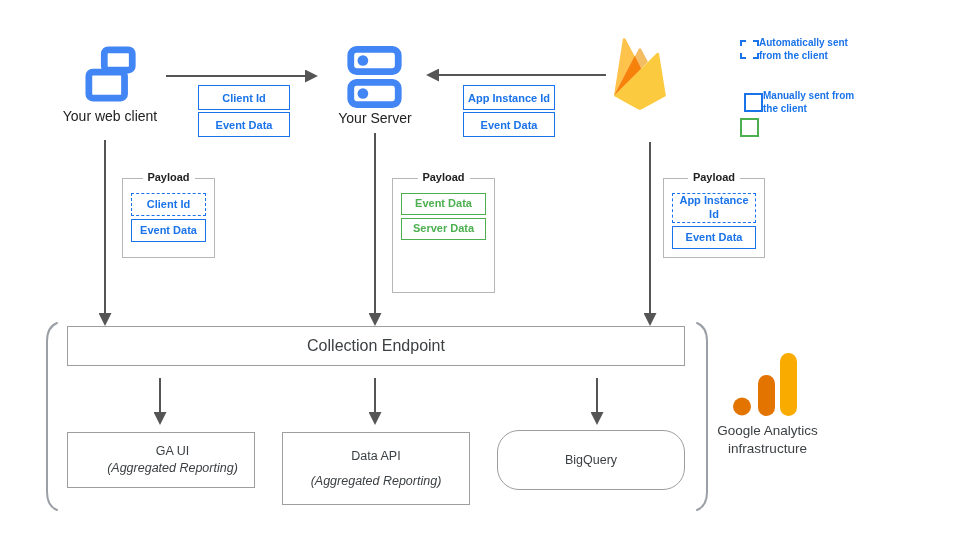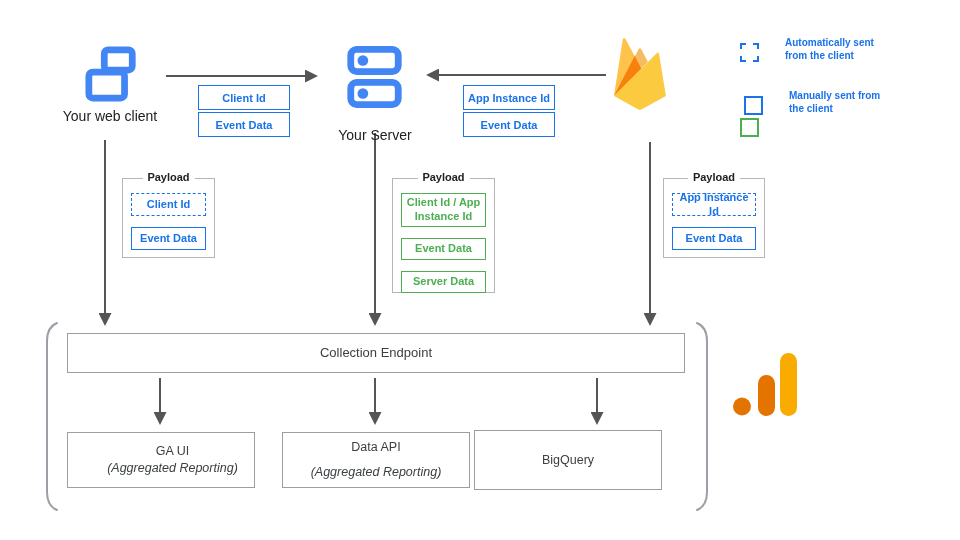--- a/index.html
+++ b/index.html
@@ -8,35 +8,35 @@
     font-family:"Liberation Sans",sans-serif;color:#3c4043;
   }
   .abs{position:absolute;}
   .node-label{font-size:14px;color:#212121;text-align:center;}
   
   .tag{box-sizing:border-box;width:92px;height:25px;display:flex;align-items:center;justify-content:center;
        font-size:11px;font-weight:bold;background:#fff;text-align:center;}
   .tag.blue{border:1.5px solid #1a73e8;color:#1a73e8;}
   
   .payload{box-sizing:border-box;border:1px solid #b6b6b6;background:#fff;
-           display:flex;flex-direction:column;gap:11px;padding:14px 8px 8px 8px;}
+           display:flex;flex-direction:column;gap:3px;padding:14px 8px 8px 8px;}
   .payload .ptitle{position:absolute;top:-8px;left:50%;transform:translateX(-50%);
            background:#fff;padding:0 5px;font-size:11px;font-weight:bold;color:#212121;white-space:nowrap;}
   .pitem{box-sizing:border-box;display:flex;align-items:center;justify-content:center;
          font-size:11px;font-weight:bold;text-align:center;line-height:1.25;padding:2px;}
   .pitem.blue{border:1.5px solid #1a73e8;color:#1a73e8;min-height:23px;}
   .pitem.blue-dashed{border:1.5px dashed #1a73e8;color:#1a73e8;min-height:23px;}
   .pitem.green{border:1.5px solid #4caf50;color:#4caf50;min-height:22px;}
   
   .infra-box{box-sizing:border-box;border:1px solid #9e9e9e;background:#fff;
              display:flex;flex-direction:column;align-items:center;justify-content:center;
              font-size:12.5px;color:#3c4043;text-align:center;line-height:1.35;}
   .infra-box .sub{font-style:italic;}
   
-  .legend-item{position:absolute;display:flex;gap:26px;align-items:flex-end;}
+  .legend-item{position:absolute;display:flex;gap:0;align-items:center;}
   .legend-swatch{width:19px;height:19px;box-sizing:border-box;background:#fff;flex:none;margin-top:1px;}
   .sw-dashed-blue{border:2px dashed #1a73e8;}
   .sw-solid-blue{border:2px solid #1a73e8;}
   .sw-solid-green{border:2px solid #4caf50;}
   .legend-text{font-size:10px;font-weight:bold;line-height:1.3;width:102px;}
   .legend-text.blue{color:#1a73e8;}
   .legend-text.green{color:#4caf50;}
   .brand-text{font-size:13.5px;color:#3c4043;text-align:center;line-height:1.35;}
   svg{display:block;}
 </style>
@@ -75,21 +75,21 @@
 
   <div class="abs tag blue" style="left:198px;top:85px;">Client Id</div>
   <div class="abs tag blue" style="left:198px;top:112px;">Event Data</div>
 
   <svg class="abs" style="left:347px;top:46px;" width="55" height="62" viewBox="0 0 56 64">
     <rect x="3.5" y="3.5" width="49" height="23" rx="6" fill="#fff" stroke="#4285f4" stroke-width="7"></rect>
     <rect x="3.5" y="37.5" width="49" height="23" rx="6" fill="#fff" stroke="#4285f4" stroke-width="7"></rect>
     <circle cx="16" cy="15" r="5.5" fill="#4285f4"></circle>
     <circle cx="16" cy="49" r="5.5" fill="#4285f4"></circle>
   </svg>
-  <div class="abs node-label" style="left:315px;top:110px;width:120px;margin-top:17px;">Your Server</div>
+  <div class="abs node-label" style="left:315px;top:110px;width:120px;">Your Server</div>
 
   <div class="abs tag blue" style="left:463px;top:85px;">App Instance Id</div>
   <div class="abs tag blue" style="left:463px;top:112px;">Event Data</div>
 
   <svg class="abs" style="left:613px;top:38px;" width="54" height="72" viewBox="0 0 256 351">
     <path d="M1.253 280.732l1.605-3.131 99.353-188.518-44.15-83.475C54.392-1.283 45.074.474 43.87 8.188L1.253 280.732z" fill="#FFC24A"></path>
     <path d="M134.417 148.974l32.039-32.812-32.039-61.007c-3.042-5.791-10.433-6.398-13.443-.59l-17.705 34.109-.53 1.744 31.678 58.556z" fill="#F4BD62"></path>
     <path d="M0 282.998l.962-.968 3.496-1.42 128.477-128 1.628-4.431-32.05-61.074z" fill="#F6820C"></path>
     <path d="M254.354 282.16L221.402 79.218c-1.03-6.35-7.558-8.977-12.103-4.424L1.29 282.6l114.339 63.908a23.943 23.943 0 0 0 23.334.006l115.392-64.355z" fill="#FCCA3F"></path>
   </svg>
@@ -109,48 +109,51 @@
   </div>
 
   <div class="abs payload" style="left:122px;top:178px;width:93px;height:80px;">
     <span class="ptitle">Payload</span>
     <div class="pitem blue-dashed">Client Id</div>
     <div class="pitem blue">Event Data</div>
   </div>
 
   <div class="abs payload" style="left:392px;top:178px;width:103px;height:115px;">
     <span class="ptitle">Payload</span>
-    <div class="pitem green" style="min-height:34px;">Client Id / App Instance Id</div>
     <div class="pitem green">Event Data</div>
     <div class="pitem green">Server Data</div>
   </div>
 
   <div class="abs payload" style="left:663px;top:178px;width:102px;height:80px;">
     <span class="ptitle">Payload</span>
     <div class="pitem blue-dashed">App Instance Id</div>
     <div class="pitem blue">Event Data</div>
   </div>
 
-  <div class="abs infra-box" style="left:67px;top:333px;width:618px;height:40px;font-size:13px;">
+  <div class="abs infra-box" style="left:67px;top:326px;width:618px;height:40px;font-size:16px;">
     <span>Collection Endpoint</span>
   </div>
 
   <div class="abs infra-box" style="left:67px;top:432px;width:188px;height:56px;padding-left:23px;">
     <span>GA UI</span>
     <span class="sub">(Aggregated Reporting)</span>
   </div>
 
-  <div class="abs infra-box" style="left:282px;top:432px;width:188px;height:56px;gap:8px;">
+  <div class="abs infra-box" style="left:282px;top:432px;width:188px;height:73px;gap:8px;">
     <span>Data API</span>
     <span class="sub">(Aggregated Reporting)</span>
   </div>
 
-  <div class="abs infra-box" style="left:474px;top:430px;width:188px;height:60px;">
+  <div class="abs infra-box" style="left:497px;top:430px;width:188px;height:60px;border-radius:22px;">
     <span>BigQuery</span>
   </div>
 
   <svg class="abs" style="left:733px;top:352px;" width="66" height="64" viewBox="0 0 66 64">
     <rect x="47" y="1" width="17" height="63" rx="8.5" fill="#f9ab00"></rect>
     <rect x="25" y="23" width="17" height="41" rx="8.5" fill="#e37400"></rect>
     <circle cx="9" cy="54.5" r="9" fill="#e37400"></circle>
   </svg>
+  <div class="abs brand-text" style="left:695px;top:422px;width:145px;">
+    <div>Google Analytics</div>
+    <div>infrastructure</div>
+  </div>
 
 </div>
 
 </body></html>

